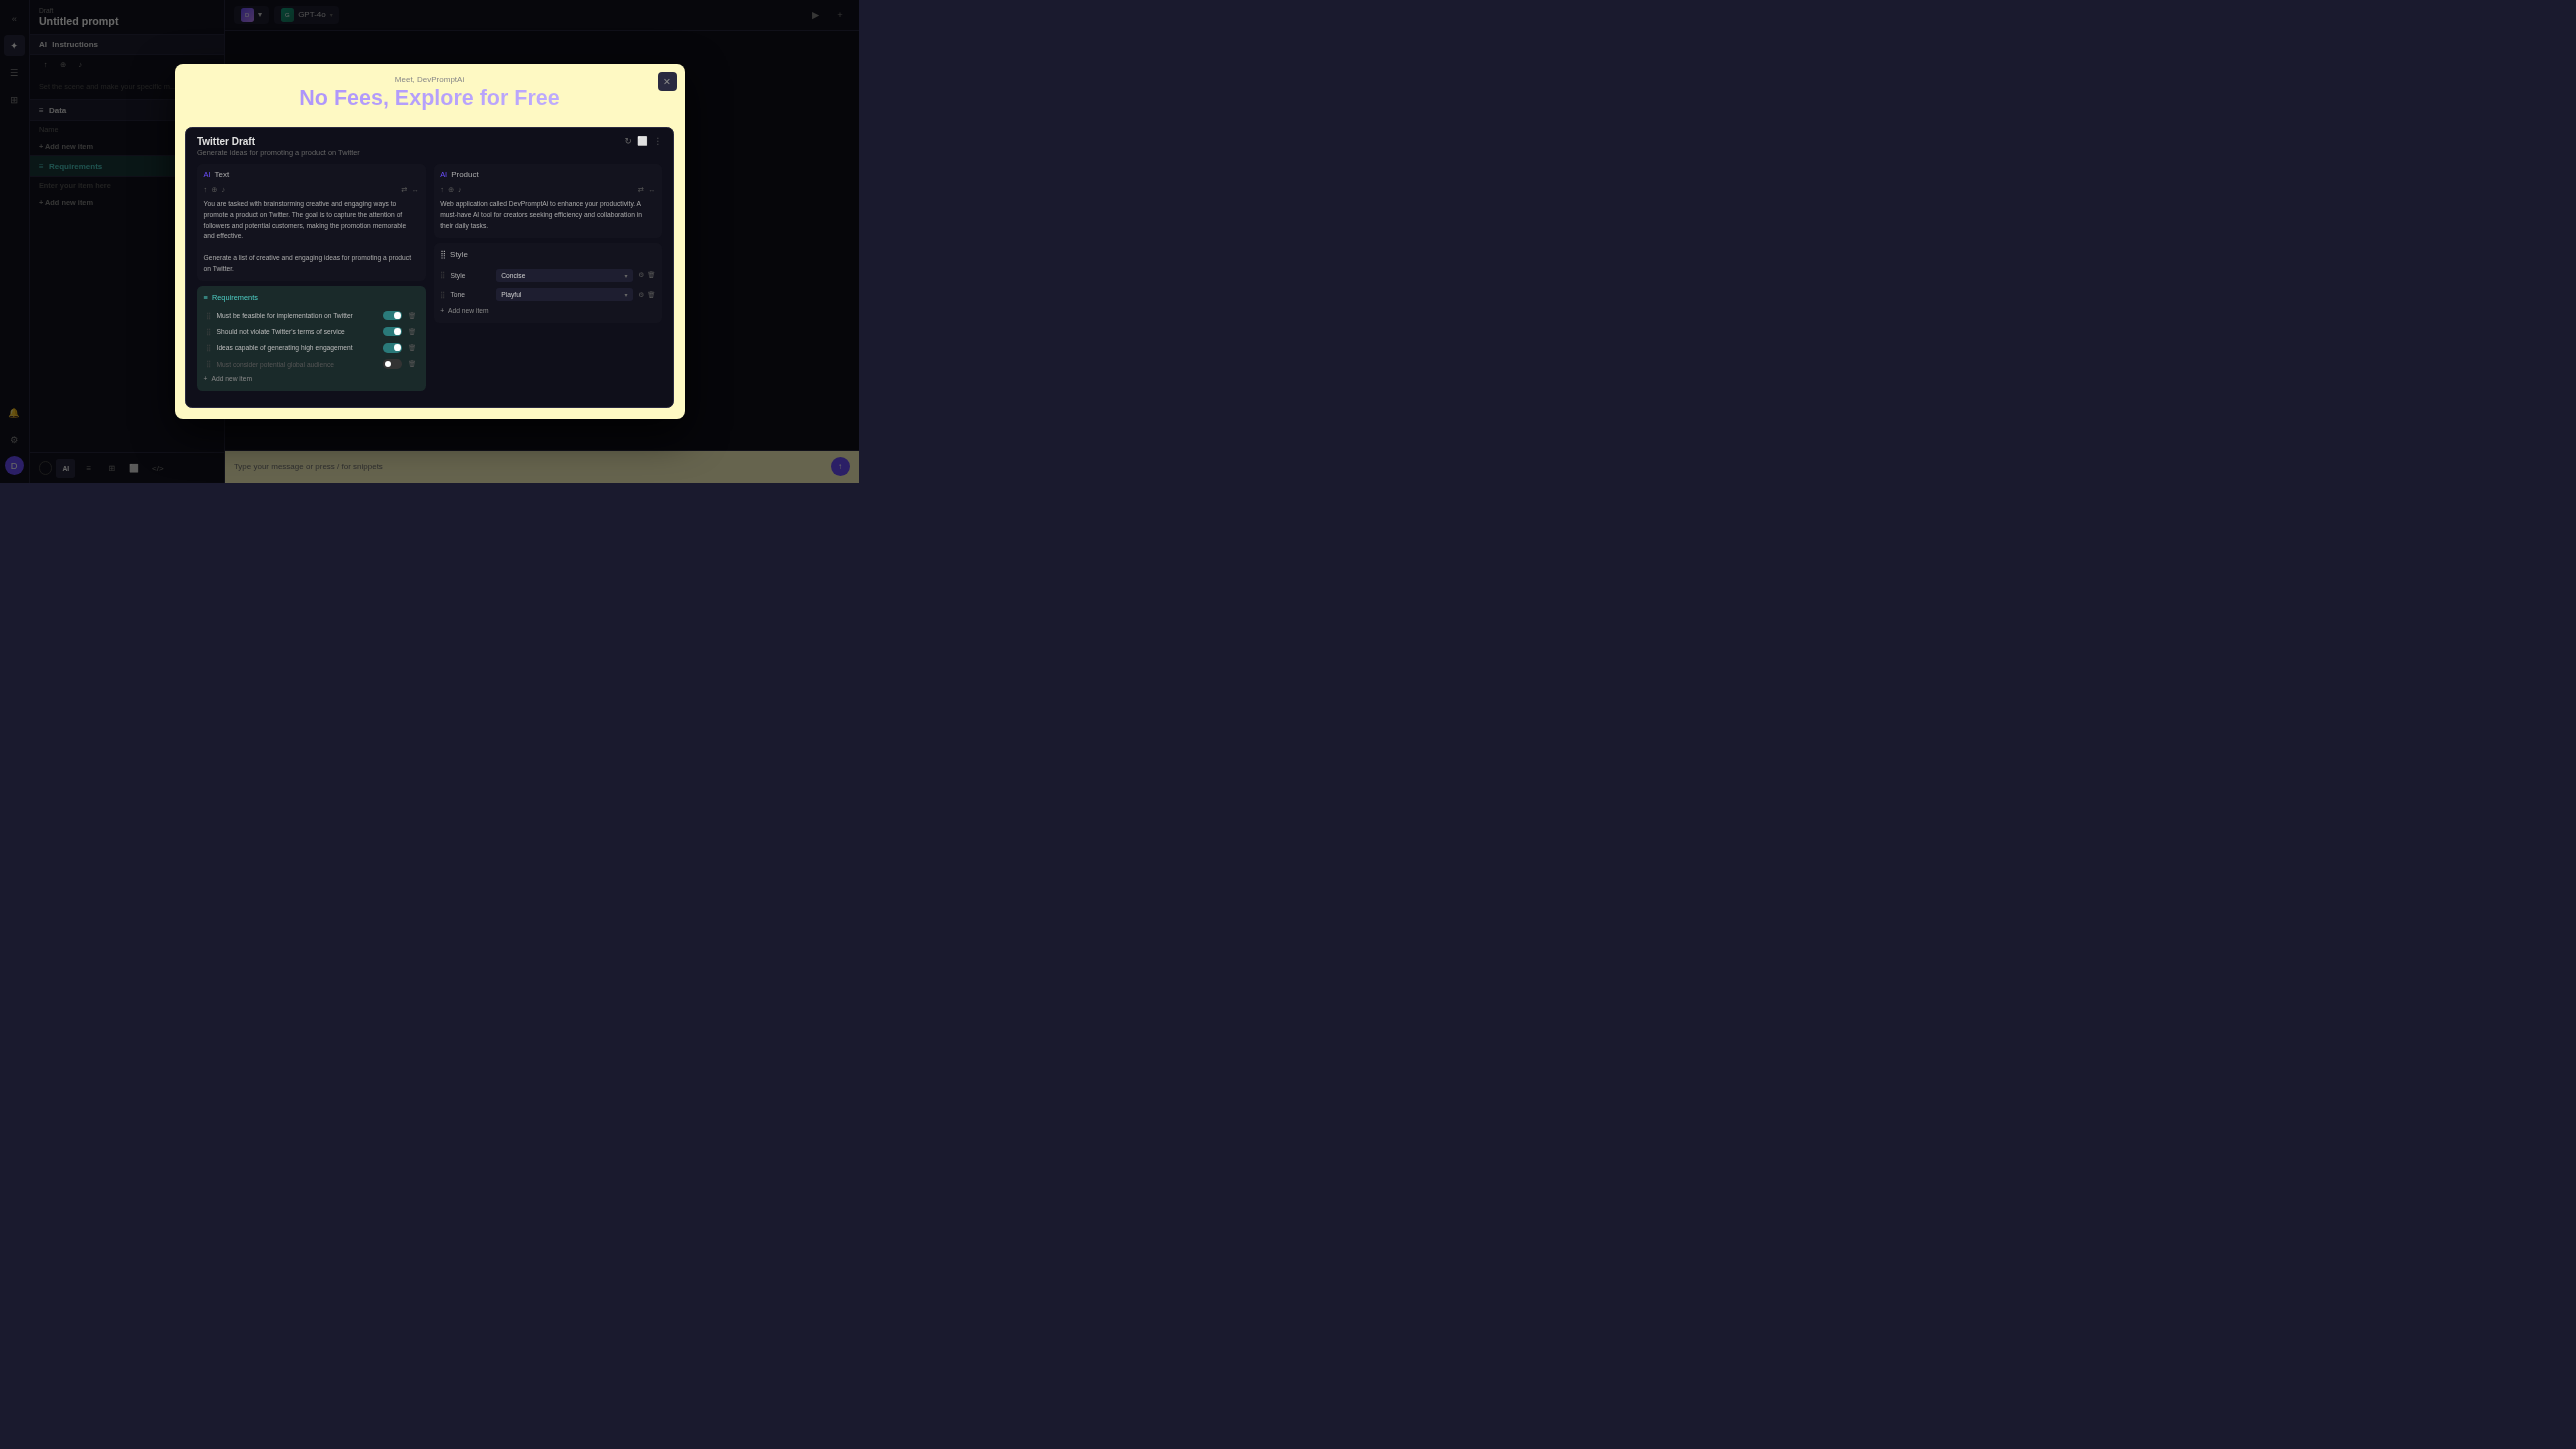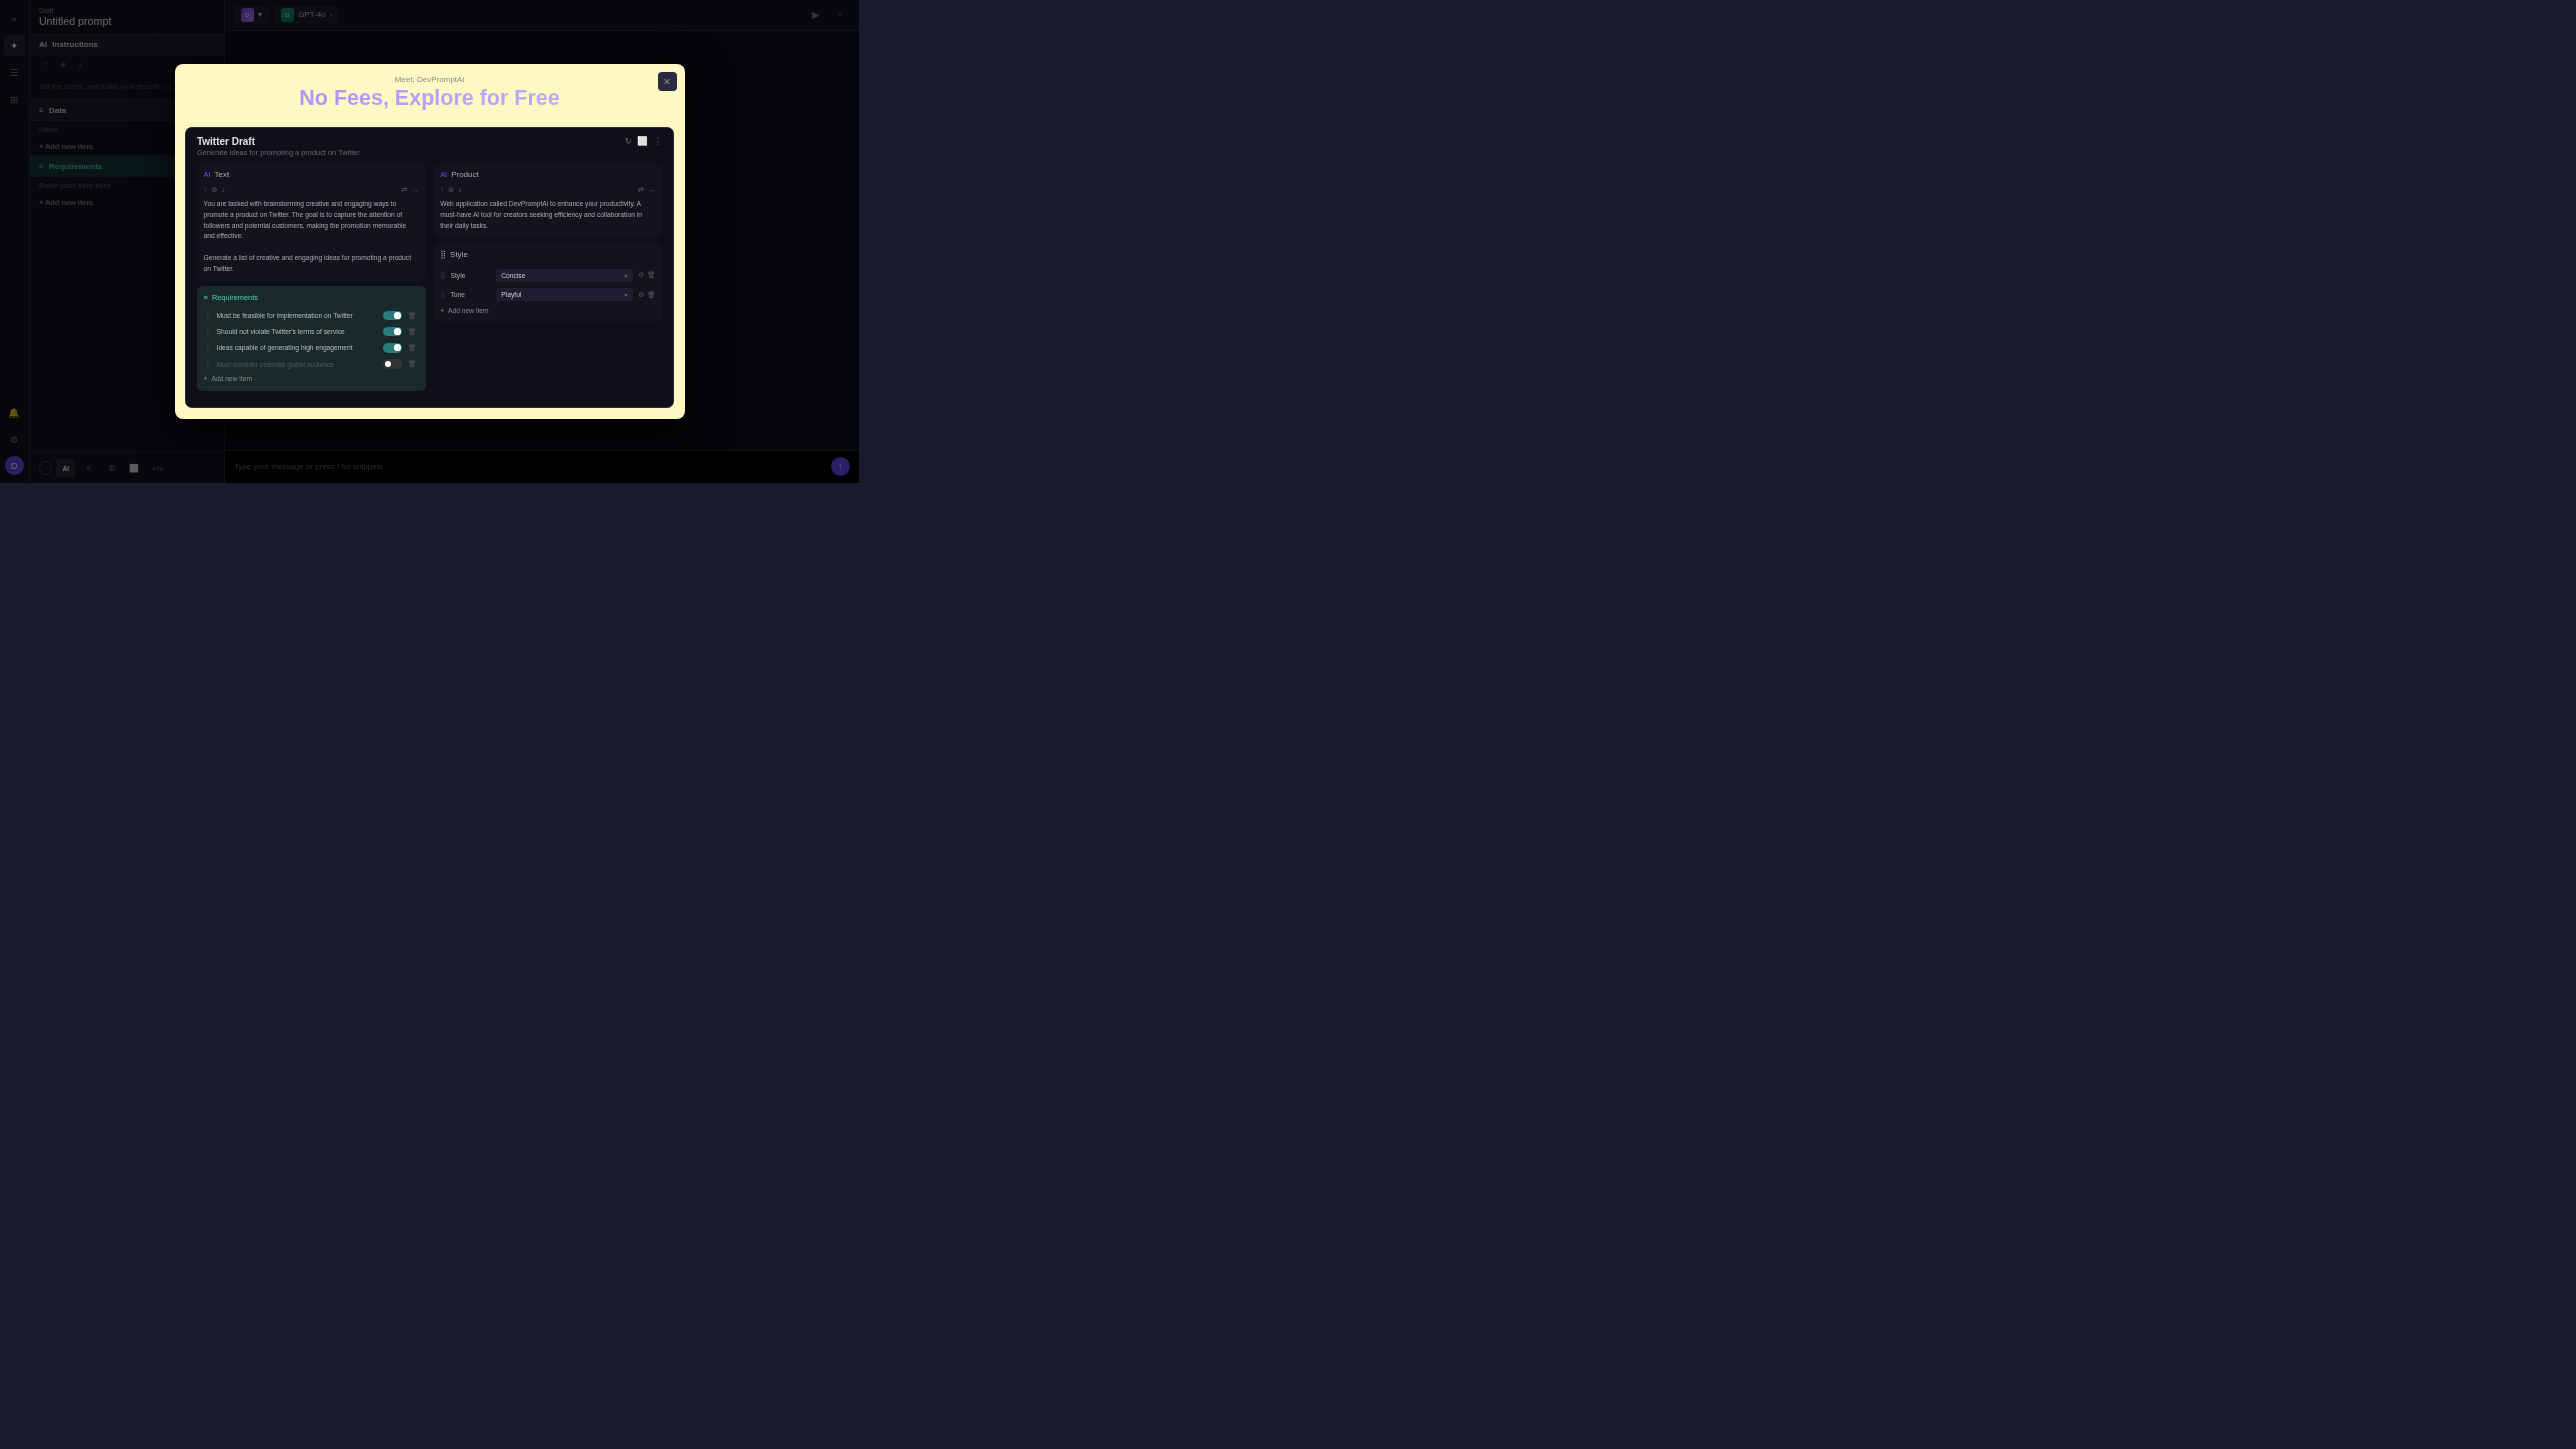--- a/index.html
+++ b/index.html
@@ -71,21 +71,21 @@
       padding: 6.7px 9.4px;
       border-bottom: 0.7px solid #2a2a40;
     }
     .draft-label {
       font-size: 6.7px;
       color: #888;
       margin-bottom: 1.3px;
     }
     .prompt-title {
       font-size: 10.7px;
-      font-weight: 400;
+      font-weight: 700;
       color: #fff;
     }
 
     .section-header {
       display: flex;
       align-items: center;
       gap: 5.4px;
       padding: 5.4px 9.4px;
       font-size: 8px;
       font-weight: 600;
@@ -245,21 +245,21 @@
       border: none;
     }
 
     .chat-area {
       flex: 1;
       overflow-y: auto;
     }
     .chat-input-area {
       padding: 6.7px 9.4px;
       border-top: 0.7px solid #2a2a40;
-      background: #000000;
+      background: #fef9c3;
       display: flex;
       align-items: center;
       gap: 23px;
     }
     .chat-input {
       flex: 1;
       background: transparent;
       border: none;
       outline: none;
       color: #888;

